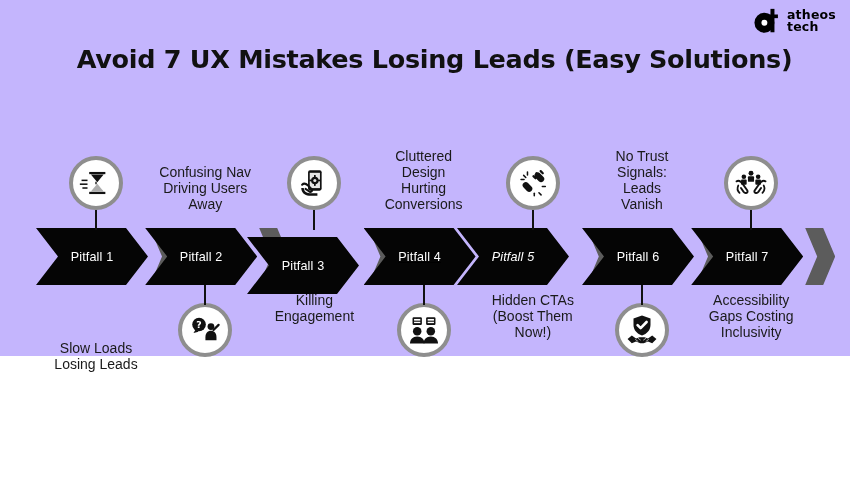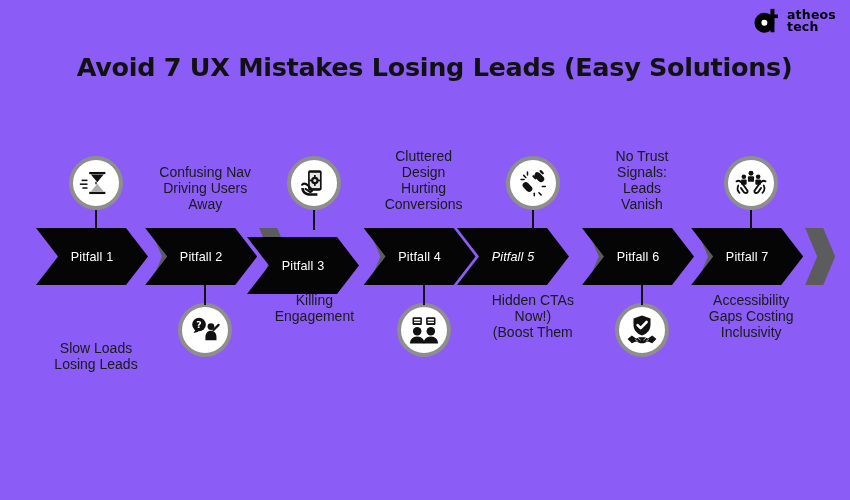--- a/index.html
+++ b/index.html
@@ -2,34 +2,34 @@
 <html><head>
 <meta charset="utf-8">
 <style>
   * { box-sizing: border-box; margin: 0; padding: 0; }
   html, body {
     width: 850px; height: 500px;
     background: #ffffff;
     font-family: "Liberation Sans", sans-serif;
     overflow: hidden;
   }
-  #canvas { position: relative; width: 850px; height: 500px; background: #8b5cf6; }
+  #canvas { position: relative; width: 850px; height: 356px; background: #c4b5fd; }
 
   
   .logo { position: absolute; top: 8px; right: 14px; display: flex; align-items: center; gap: 5px; }
   .logo-mark { width: 30px; height: 26px; flex: 0 0 auto; }
   .logo-words { display: flex; flex-direction: column; line-height: 0.98; }
   .logo-words span {
     font-family: "DejaVu Sans", sans-serif;
     font-size: 12.5px; font-weight: 700; color: #000; letter-spacing: .2px;
   }
 
   
   .title {
-    position: absolute; top: 52px; left: 0; width: 850px; text-align: center;
+    position: absolute; top: 44px; left: 0; width: 850px; text-align: center;
     font-family: "DejaVu Sans", sans-serif;
     font-size: 25.5px; font-weight: 700; color: #111; letter-spacing: -.3px; padding-left: 19px;
   }
 
   
   .band { position: absolute; left: 0; top: 140px; width: 850px; height: 215px; }
   .chevrons { position: absolute; left: 42px; top: 88px; width: 775px; height: 57px; }
   .chev {
     position: absolute; top: 0; height: 57px;
     display: flex; align-items: center; justify-content: center; text-align: right;
@@ -262,22 +262,22 @@
           <div>Engagement</div>
         </div>
         <div class="cap" style="left: 351.6px; width: 144px; top: 8px;">
           <div>Cluttered</div>
           <div>Design</div>
           <div>Hurting</div>
           <div>Conversions</div>
         </div>
         <div class="cap" style="left: 460.8px; width: 144px; top: 152px;">
           <div>Hidden CTAs</div>
+          <div>(Boost Them</div>
           <div>Now!)</div>
-          <div>(Boost Them</div>
         </div>
         <div class="cap" style="left: 570px; width: 144px; top: 8px;">
           <div>No Trust</div>
           <div>Signals:</div>
           <div>Leads</div>
           <div>Vanish</div>
         </div>
         <div class="cap" style="left: 679.2px; width: 144px; top: 152px;">
           <div>Accessibility</div>
           <div>Gaps Costing</div>

